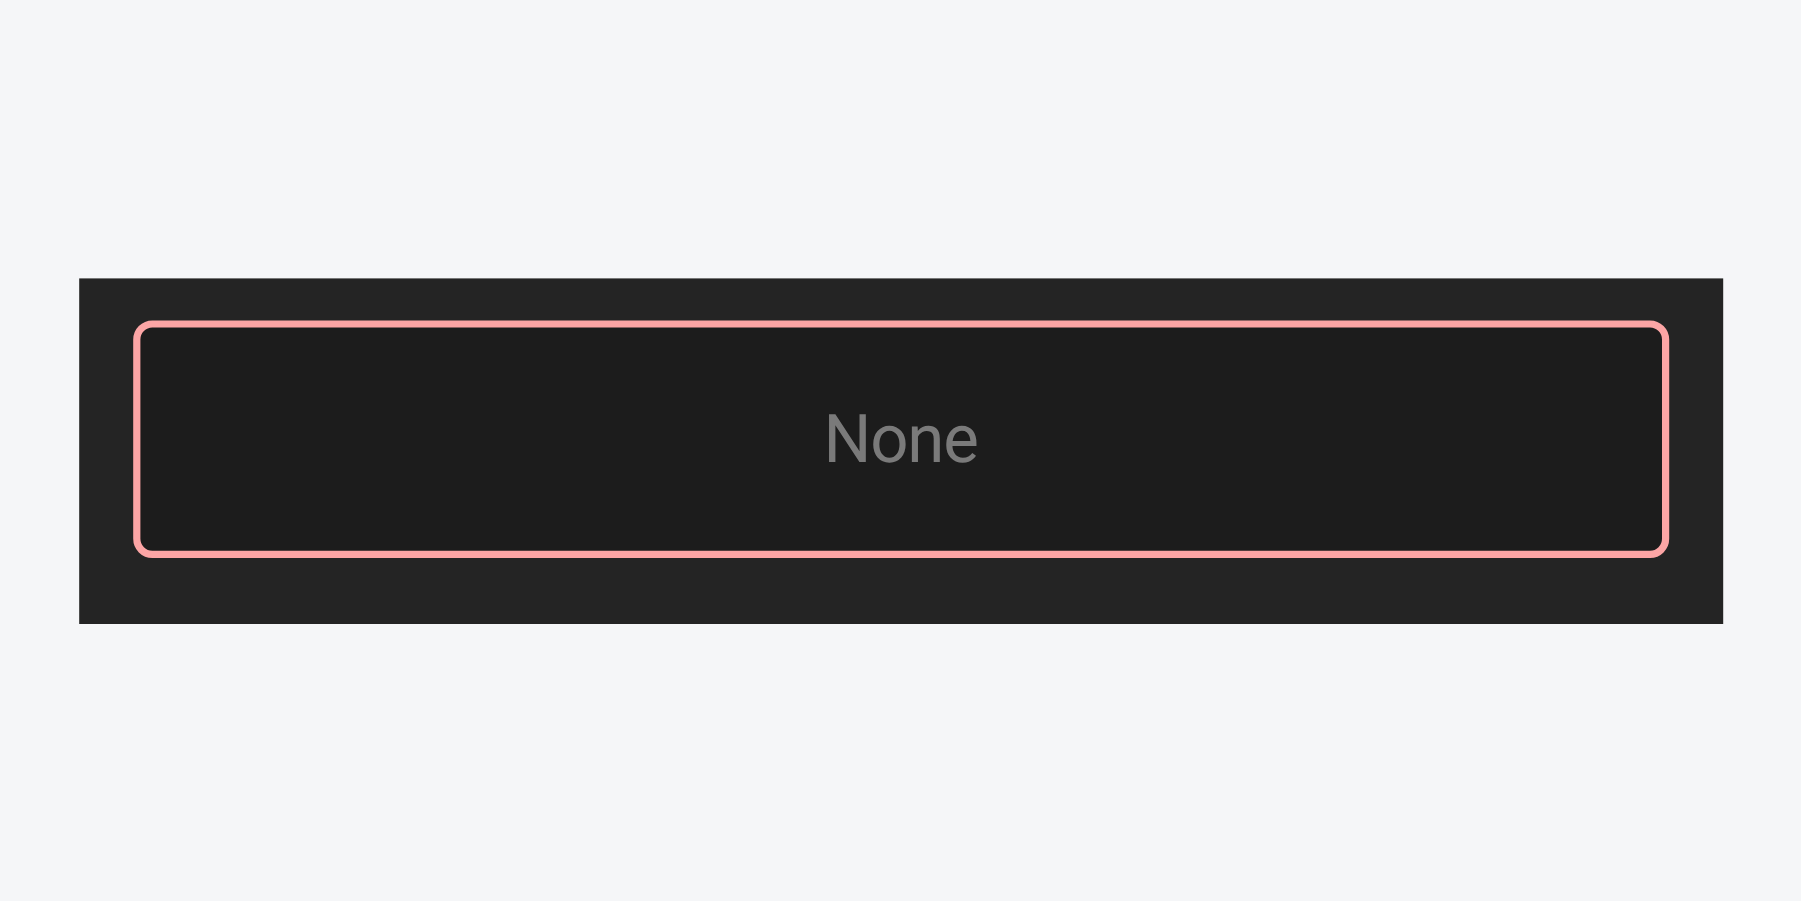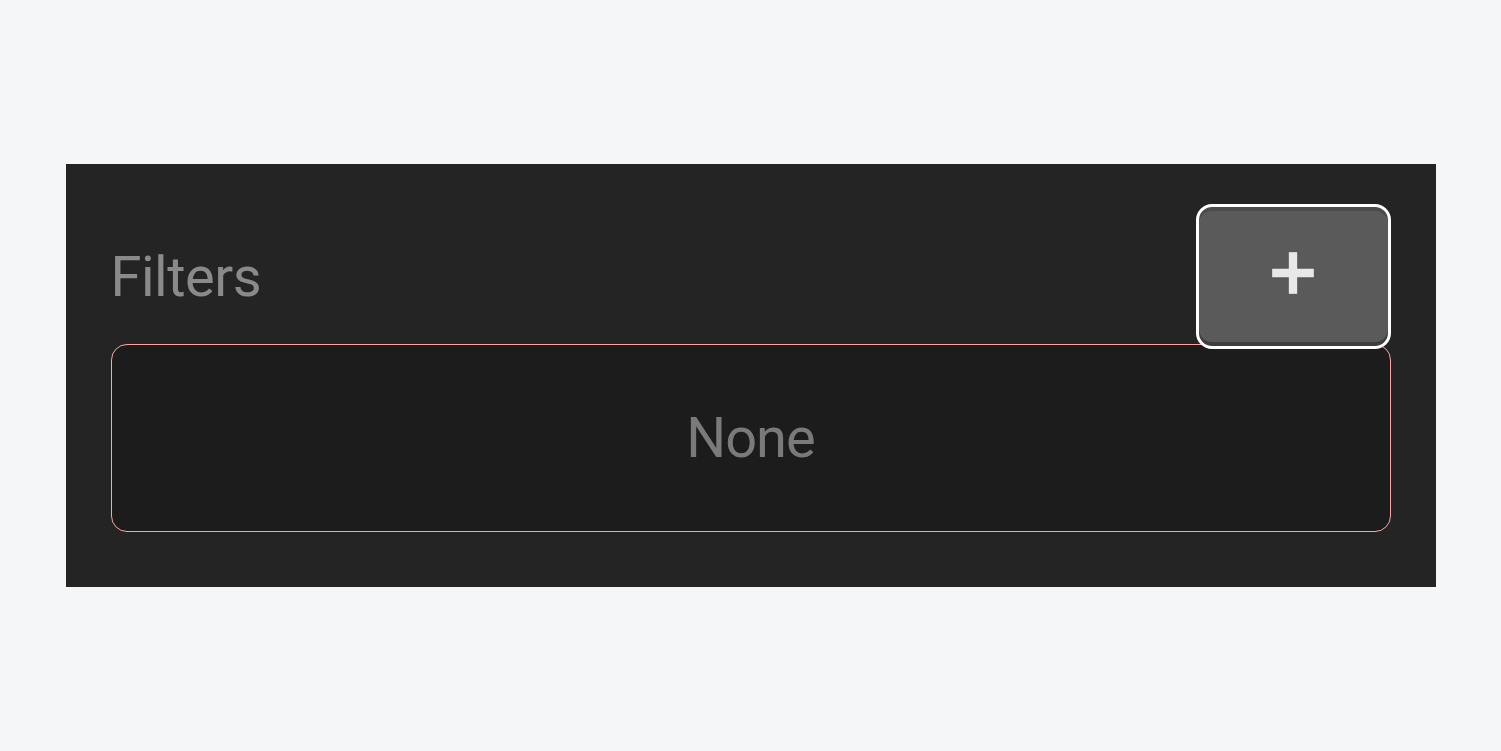--- a/index.html
+++ b/index.html
@@ -67,41 +67,30 @@
     
     .content-box {
       margin-top: -5px;
       width: 100%;
       background-color: #1c1c1c;
       border-radius: 16px;
       padding: 60px 0;
       display: flex;
       align-items: center;
       justify-content: center;
-      border: 1px solid #fca5a5;
+      border: 6px solid #fca5a5;
     }
     
     .content-text {
       color: #7a7a7a;
       font-size: 56px;
       font-weight: 400;
       letter-spacing: -1px;
     }
   </style>
 </head>
 <body>
 
 <div class="panel">
-  <div class="header-row">
-    <div class="title">Filters</div>
-    <div class="add-button">
-      <span class="plus-icon">
-        <svg viewBox="0 0 24 24" fill="none" stroke="#e8e8e8" stroke-width="4" stroke-linecap="square">
-          <line x1="12" y1="4" x2="12" y2="20"></line>
-          <line x1="4" y1="12" x2="20" y2="12"></line>
-        </svg>
-      </span>
-    </div>
-  </div>
   <div class="content-box">
     <div class="content-text">None</div>
   </div>
 </div>
 
 </body></html>

